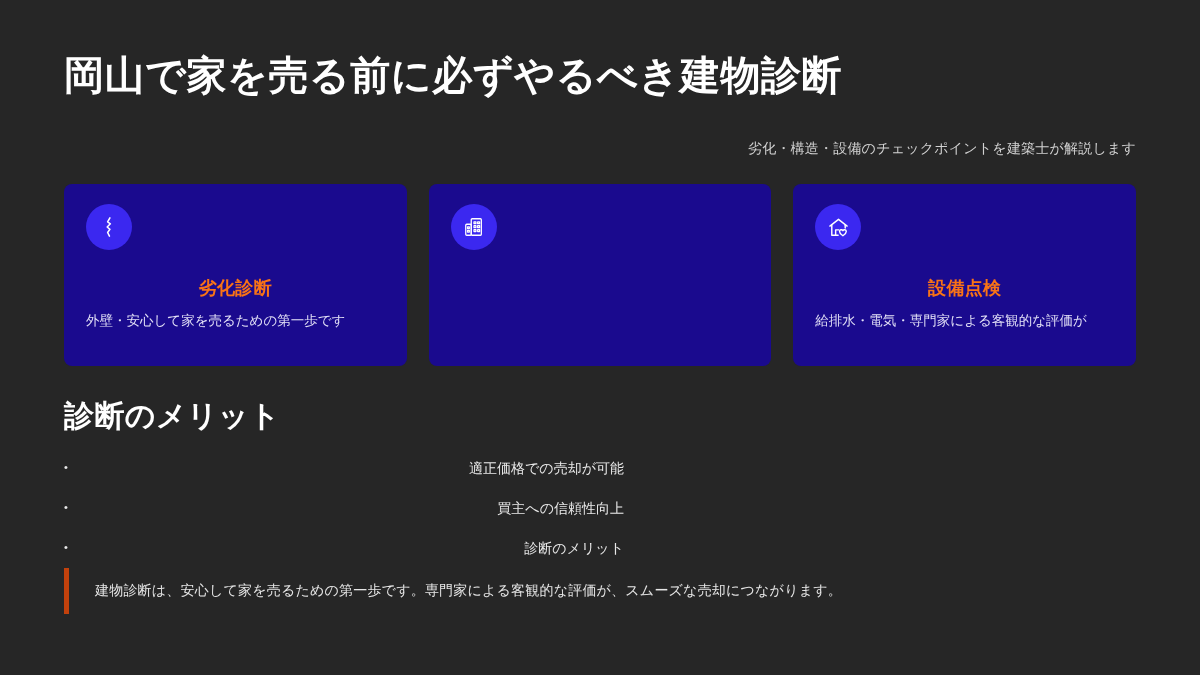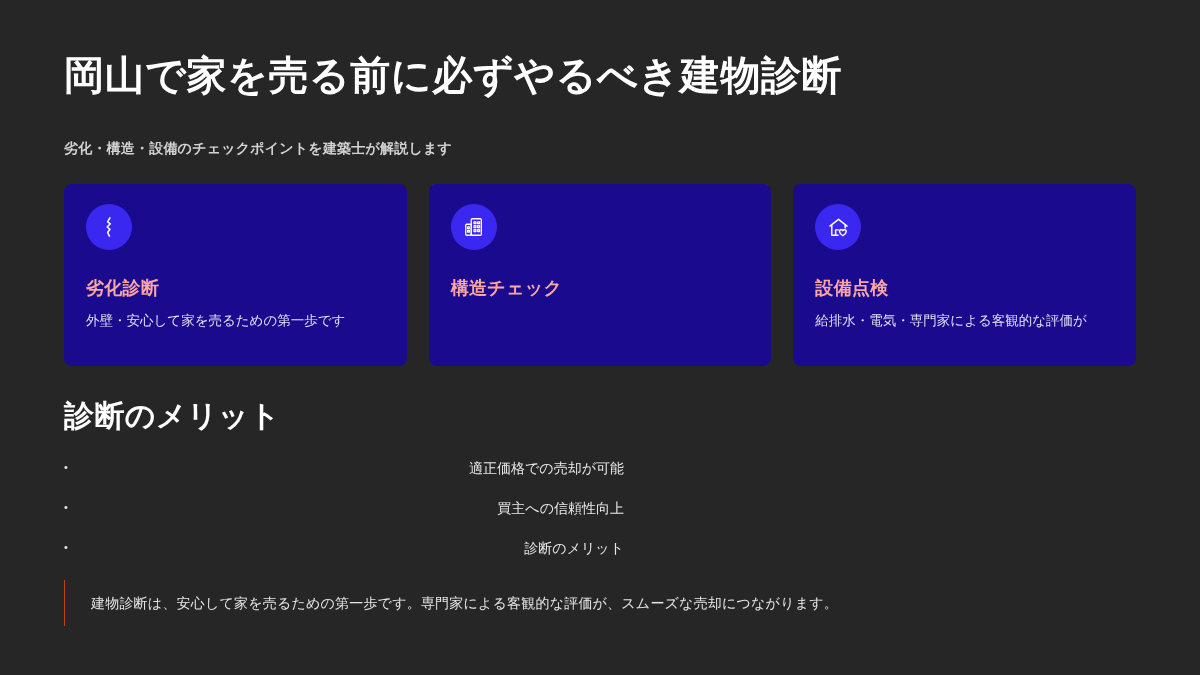--- a/index.html
+++ b/index.html
@@ -29,23 +29,24 @@
     font-size:40px;
     font-weight:700;
     line-height:1.15;
     letter-spacing:0.5px;
     color:#ffffff;
   }
 
   .page-subtitle {
     margin-top:42px;
     font-size:14px;
-    font-weight:700;
+    font-weight:400;
     color:#d2d2d2;
     letter-spacing:0.2px;
+    text-align:right;
   }
 
   
   .cards {
     margin-top:26px;
     display:flex;
     gap:22px;
   }
 
   .card {
@@ -68,23 +69,24 @@
     margin-bottom:26px;
   }
 
   .card-icon-circle svg {
     display:block;
   }
 
   .card-title {
     font-size:18px;
     font-weight:700;
-    color:#fca5a5;
+    color:#f97316;
     letter-spacing:0.3px;
     margin-bottom:11px;
+    text-align:center;
   }
 
   .card-desc {
     font-size:13.5px;
     font-weight:400;
     line-height:1.55;
     color:#e3e1f7;
   }
 
   
@@ -131,24 +133,25 @@
   .numbers .marker {
     width:28px;
   }
 
   .item-text { flex:1 1 auto;text-align:right; }
 
   
   .quote {
     position:absolute;
     left:64px;
-    top:580px;
+    top:568px;
     width:1072px;
-    border-left:1px solid #c2410c;
+    border-left:5px solid #c2410c;
     padding:12px 0 12px 26px;
+    font-family:Liberation Mono, monospace;
   }
 
   .quote-text {
     font-size:14px;
     line-height:1.6;
     color:#e6e6e6;
     letter-spacing:0.2px;
   }
 </style>
 </head>
@@ -179,21 +182,20 @@
           <rect x="12" y="6.3" width="2.1" height="2.1"></rect>
           <rect x="16" y="6.3" width="2.1" height="2.1"></rect>
           <rect x="12" y="10.6" width="2.1" height="2.1"></rect>
           <rect x="16" y="10.6" width="2.1" height="2.1"></rect>
           <rect x="12" y="14.9" width="2.1" height="2.1"></rect>
           <rect x="16" y="14.9" width="2.1" height="2.1"></rect>
           <rect x="5" y="11.8" width="1.9" height="1.9"></rect>
           <rect x="5" y="15.6" width="1.9" height="1.9"></rect>
         </svg>
       </div>
-      <div class="card-title">構造チェック</div>
     </div>
 
     <div class="card">
       <div class="card-icon-circle">
         <svg width="23" height="23" viewBox="0 0 24 24" fill="none" stroke="#ffffff" stroke-width="1.5" stroke-linecap="round" stroke-linejoin="round">
           <path d="M3 10.5 L12 3.5 L21 10.5"></path>
           <path d="M5 9.6 V20 H11.6"></path>
           <path d="M19 9.6 V12.6"></path>
           <path d="M9 20 V14.5 H12.2"></path>
           <path d="M16.6 20.6 c -2.6 -1.7 -3.5 -3 -3.5 -4.4 a 1.85 1.85 0 0 1 3.5 -0.85 a 1.85 1.85 0 0 1 3.5 0.85 c 0 1.4 -0.9 2.7 -3.5 4.4 z"></path>

